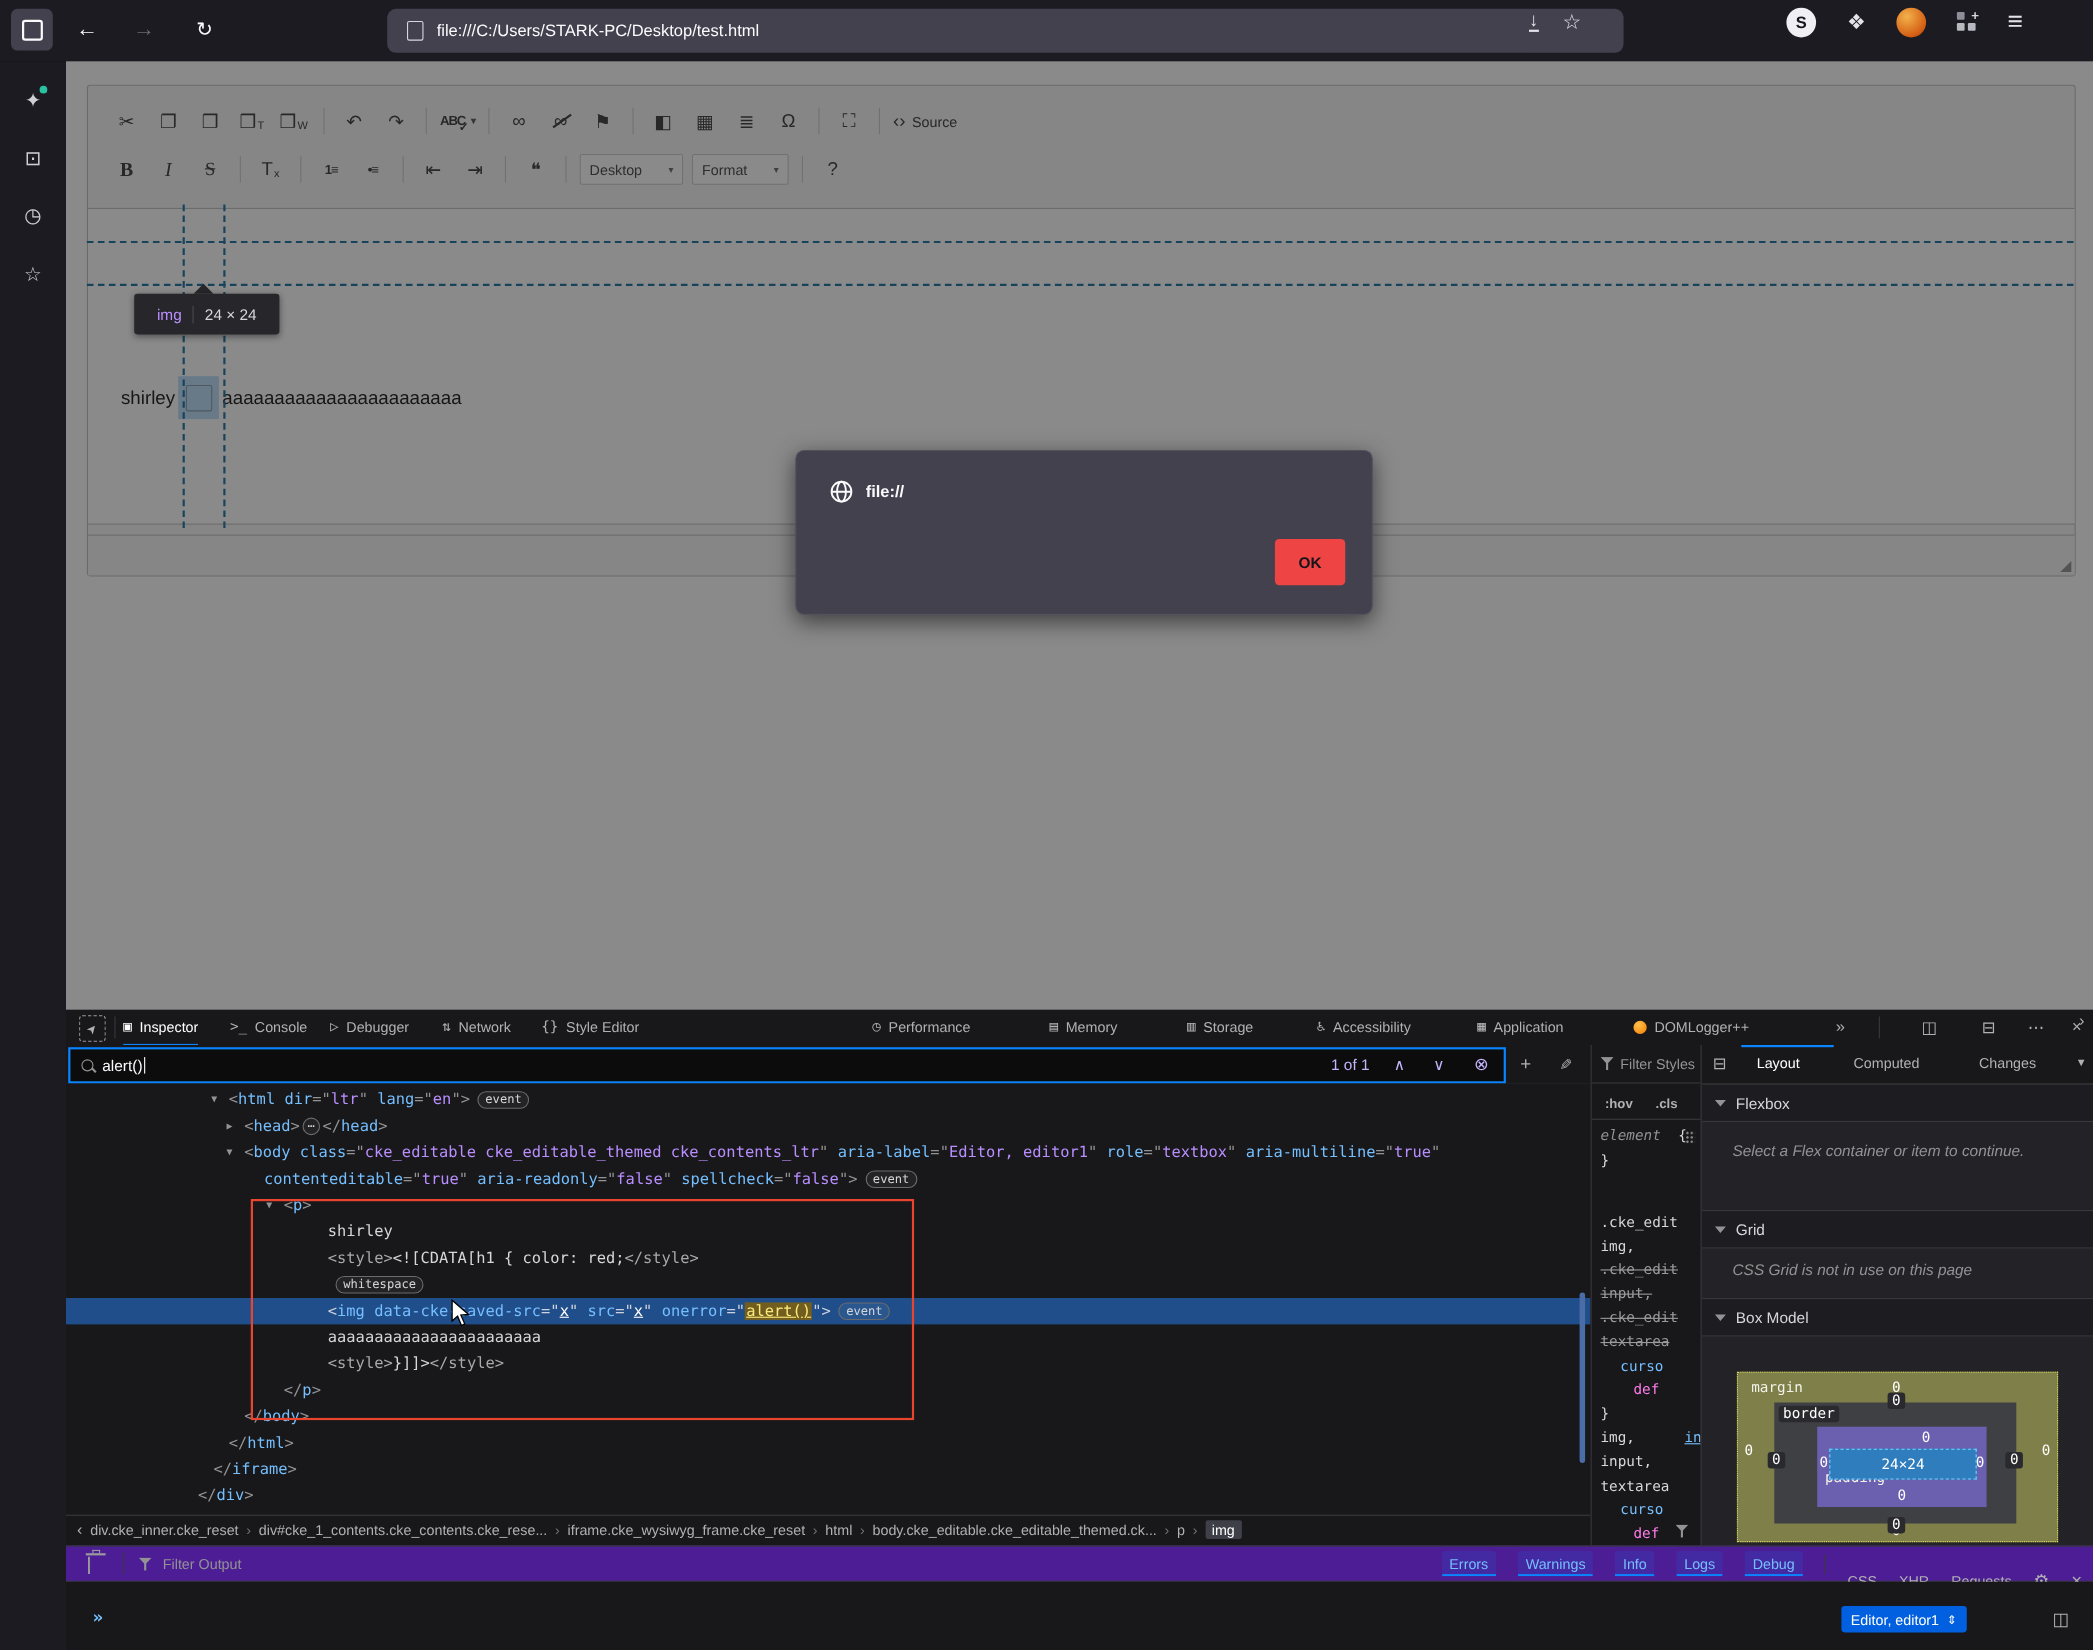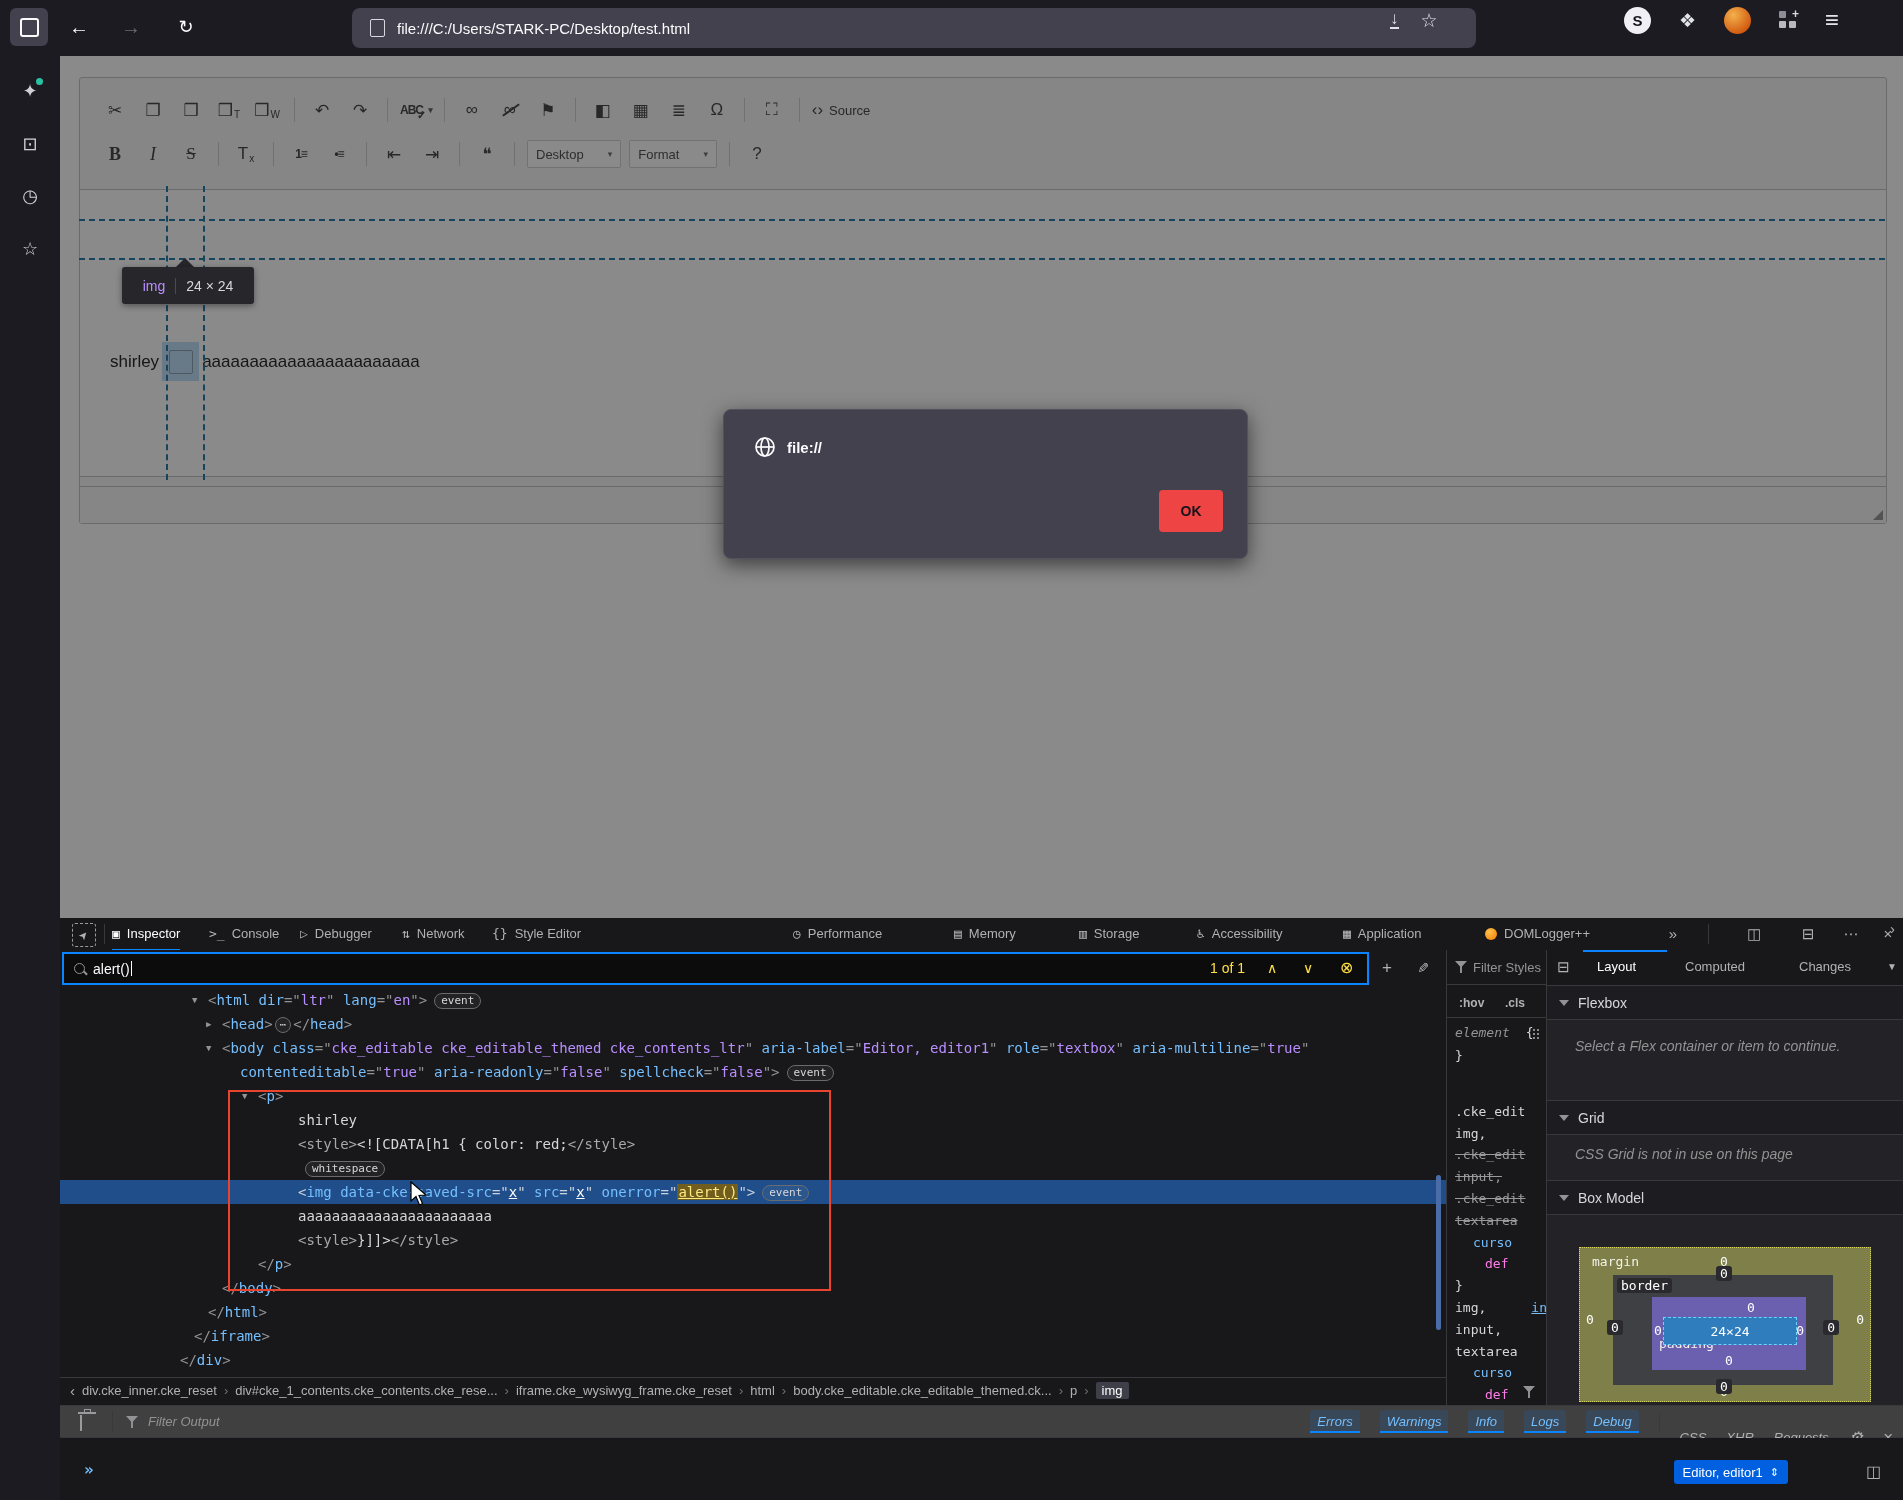--- a/index.html
+++ b/index.html
@@ -101,21 +101,21 @@
            width:30px;color:#b1b1b3;font-size:15px;}
   .dom-dot{width:12px;height:12px;border-radius:50%;background:radial-gradient(circle at 35% 30%,#ffc14d,#f57c00);}
   
   #dt-search{position:absolute;left:0;top:32px;width:1386px;height:35px;background:#18181a;border-bottom:1px solid #38383d;}
   #search-box{position:absolute;left:2px;top:2px;width:1303px;height:29px;border:2px solid #0a84ff;
               background:#0c0c0d;display:flex;align-items:center;}
   .mag{position:relative;width:9px;height:9px;border:1.6px solid #939395;border-radius:50%;margin:0 8px 0 10px;}
   .mag::after{content:"";position:absolute;left:8px;top:8px;width:5px;height:1.6px;background:#939395;transform:rotate(45deg);}
   #search-text{color:#fbfbfe;font-size:14px;}
   .caretbar{display:inline-block;width:1px;height:15px;background:#fff;margin-left:1px;vertical-align:middle;}
-  .srch-ctl{position:absolute;top:0;height:35px;display:flex;align-items:center;color:#fde047;font-size:14px;}
+  .srch-ctl{position:absolute;top:0;height:35px;display:flex;align-items:center;color:#c4b5fd;font-size:14px;}
   
   #markup{position:absolute;left:0;top:67px;width:1386px;height:392px;overflow:hidden;background:#18181a;
           font-family:"DejaVu Sans Mono",monospace;font-size:14px;}
   .mrow{position:absolute;left:0;width:100%;height:24px;line-height:24px;white-space:nowrap;}
   .mrow.sel{background:#204e8a;}
   .arrow{position:absolute;font-size:9px;color:#939395;top:0;}
   .sg-p{color:#939395;} .sg-t{color:#75bfff;} .sg-a{color:#75bfff;} .sg-v{color:#b98eff;}
   .sg-x{color:#d7d7db;} .sg-d{color:#a8a8ad;}
   .sg-vl{color:#b98eff;text-decoration:underline;}
   .sel .sg-vl,.sel .sg-v{color:#ffffff;}
@@ -172,22 +172,22 @@
   #bm-margin{position:absolute;left:32px;top:297px;width:290px;height:153px;background:#7e7f49;
              border:1px dotted #d7d75f;font-family:"DejaVu Sans Mono",monospace;}
   #bm-border{position:absolute;left:33px;top:27px;width:220px;height:110px;background:#3f4043;}
   #bm-padding{position:absolute;left:39px;top:22px;width:154px;height:73px;background:#6b5fb0;}
   #bm-content{position:absolute;left:11px;top:20px;width:132px;height:26px;background:#2f7dbd;
               border:1px dashed #6fd3ff;color:#fff;display:flex;align-items:center;justify-content:center;font-size:13px;}
   .bmlabel{position:absolute;color:#f2f2e8;font-size:13px;}
   .bmv{position:absolute;color:#fff;font-size:13px;}
   .bmv.pill{background:#2a2a2e;border-radius:3px;padding:0 4px;}
   
-  #cfilter{position:absolute;left:0;top:487px;width:100%;height:33px;background:#404040;
-           border-top:1px solid #38383d;border-bottom:1px solid #38383d;box-sizing:border-box;font-style:italic;}
+  #cfilter{position:absolute;left:0;top:487px;width:100%;height:33px;background:#4c1d95;
+           border-top:1px solid #38383d;border-bottom:1px solid #38383d;box-sizing:border-box;}
   .trash{position:relative;width:12px;height:13px;border:1.4px solid #9a9a9e;border-top:none;
          border-radius:0 0 2px 2px;}
   .trash::before{content:"";position:absolute;top:-3px;left:-3.5px;width:18px;height:1.6px;background:#9a9a9e;}
   .trash::after{content:"";position:absolute;top:-6.5px;left:2.5px;width:5px;height:2.5px;
          border:1.4px solid #9a9a9e;border-bottom:none;}
   #cfilter-label{color:#939395;font-size:13px;}
   .ftoggles{position:absolute;right:10px;top:0;height:31px;display:flex;align-items:center;gap:20px;}
   .ftog{color:#75bfff;background:rgba(10,132,255,.13);border-bottom:2px solid #0a84ff;
         padding:4px 7px 2px;border-radius:3px 3px 0 0;font-size:13px;}
   .gtog{color:#b1b1b3;font-size:13px;margin-top:32px;}

